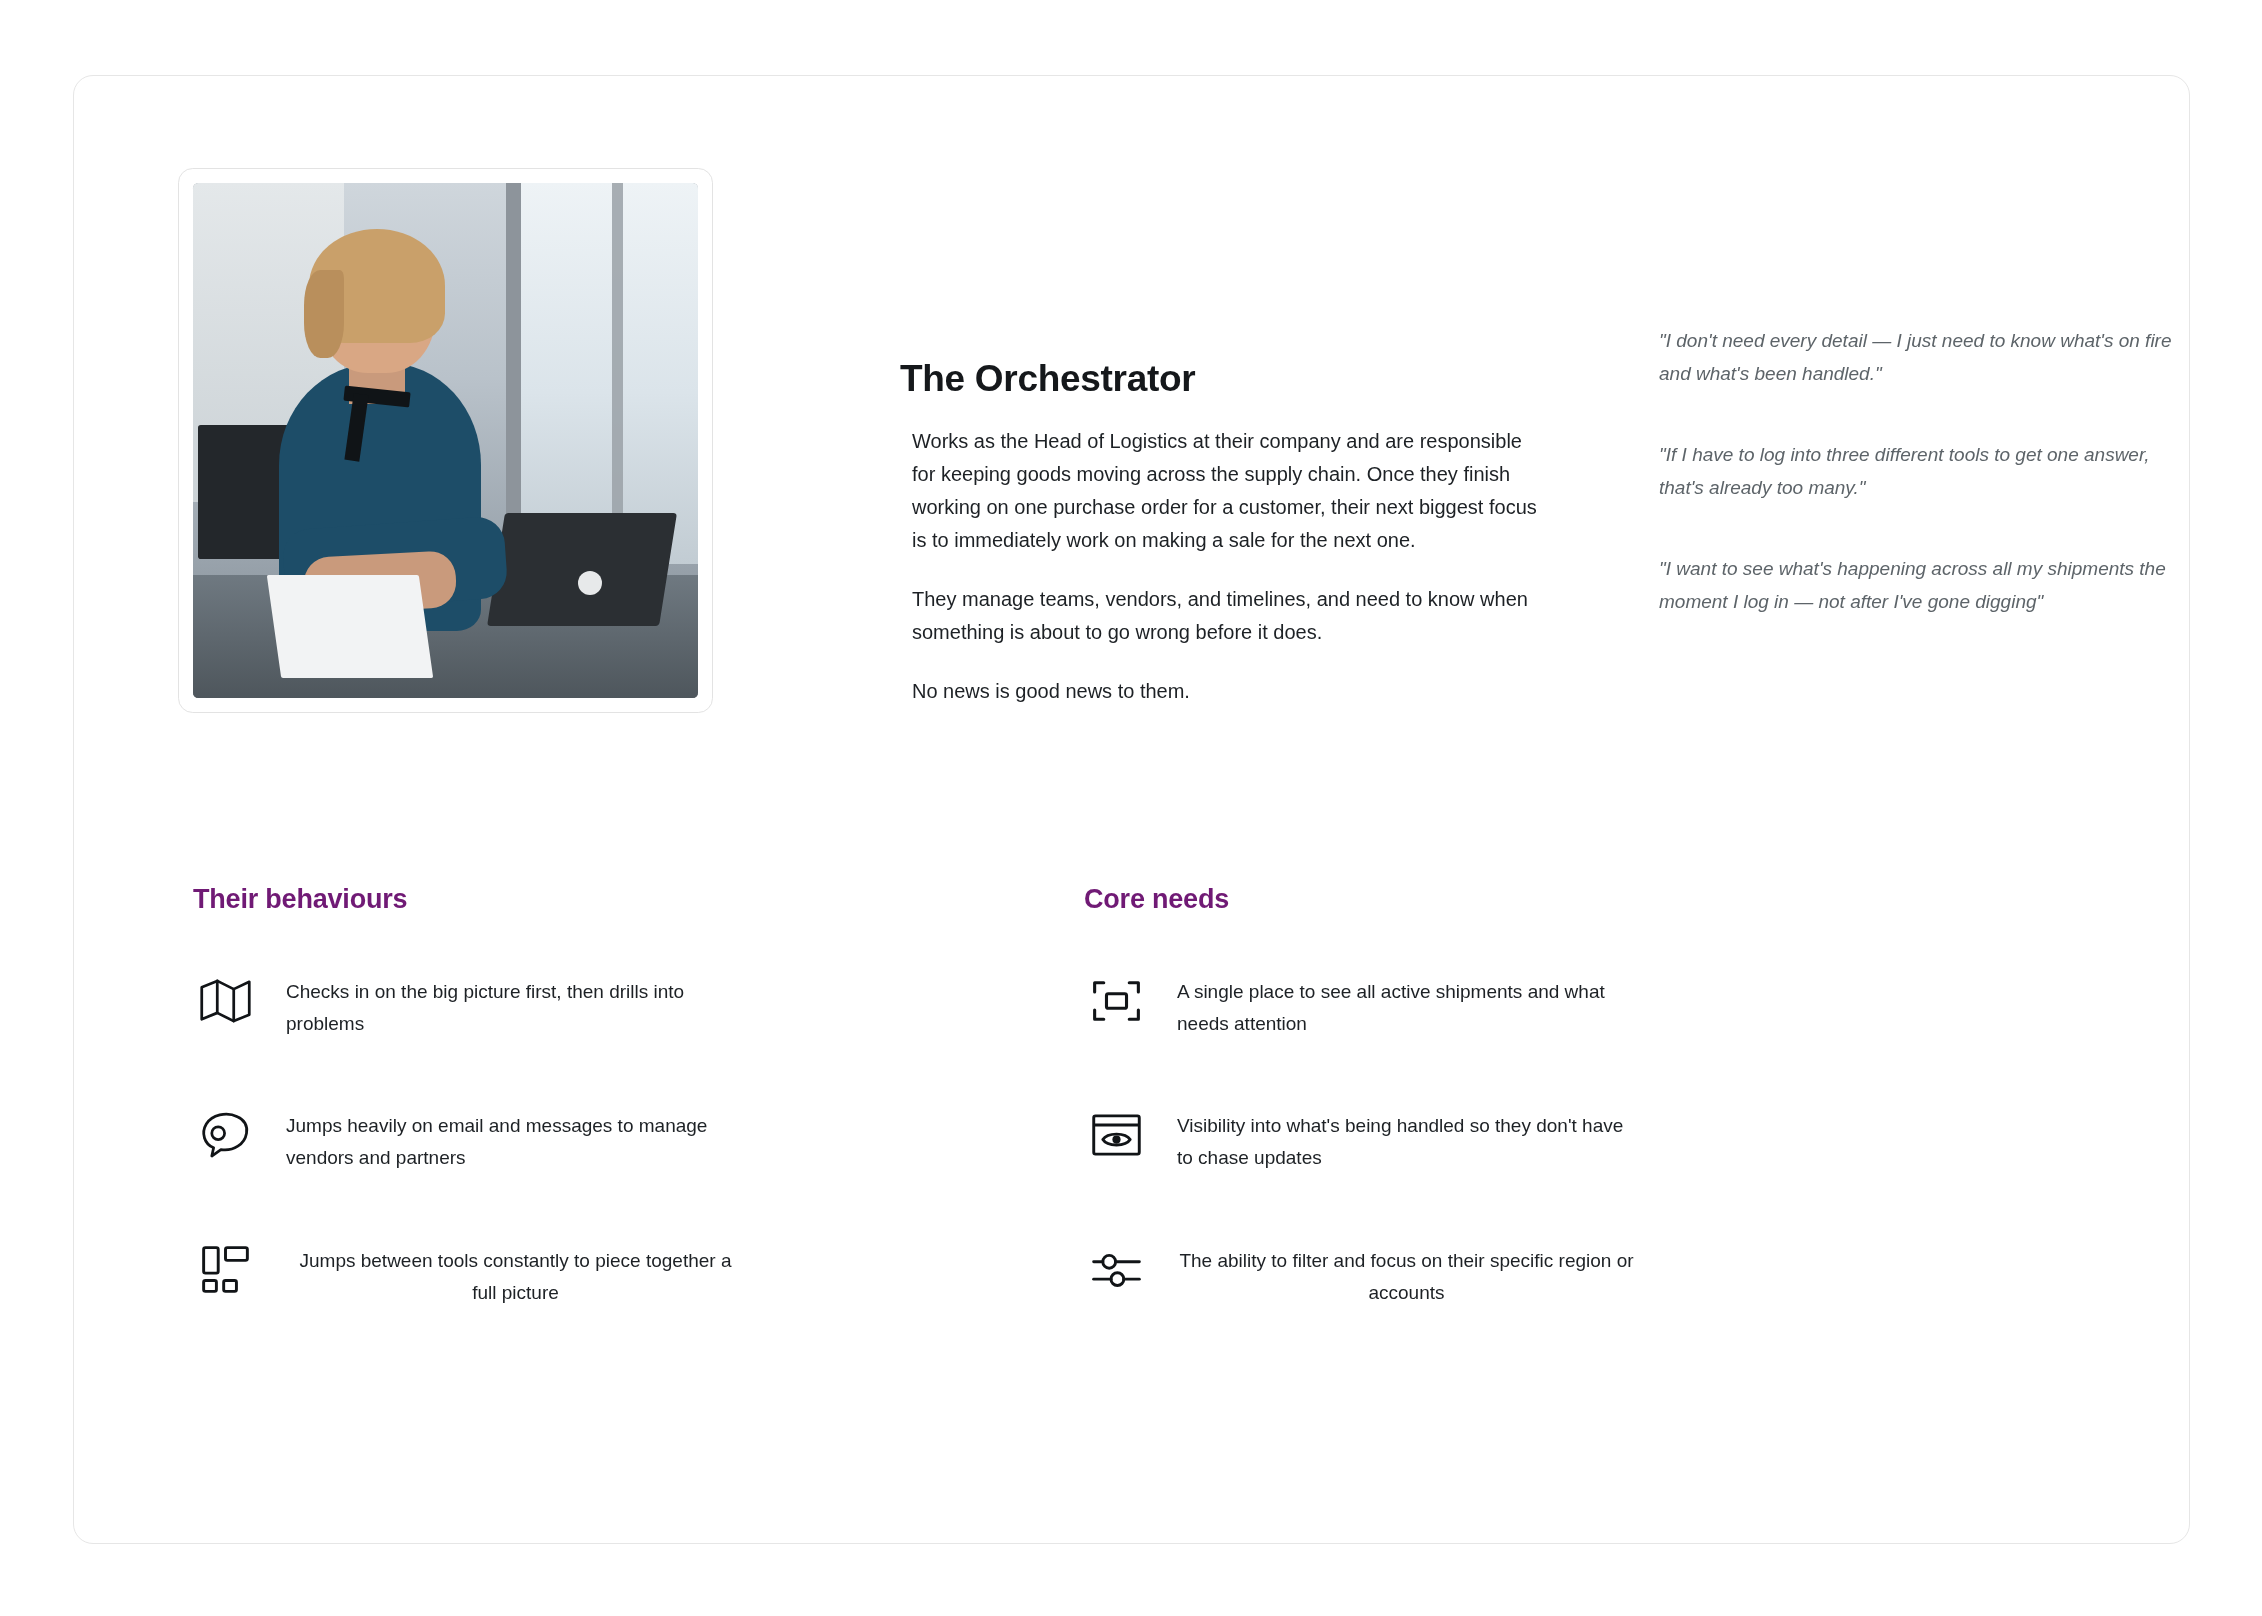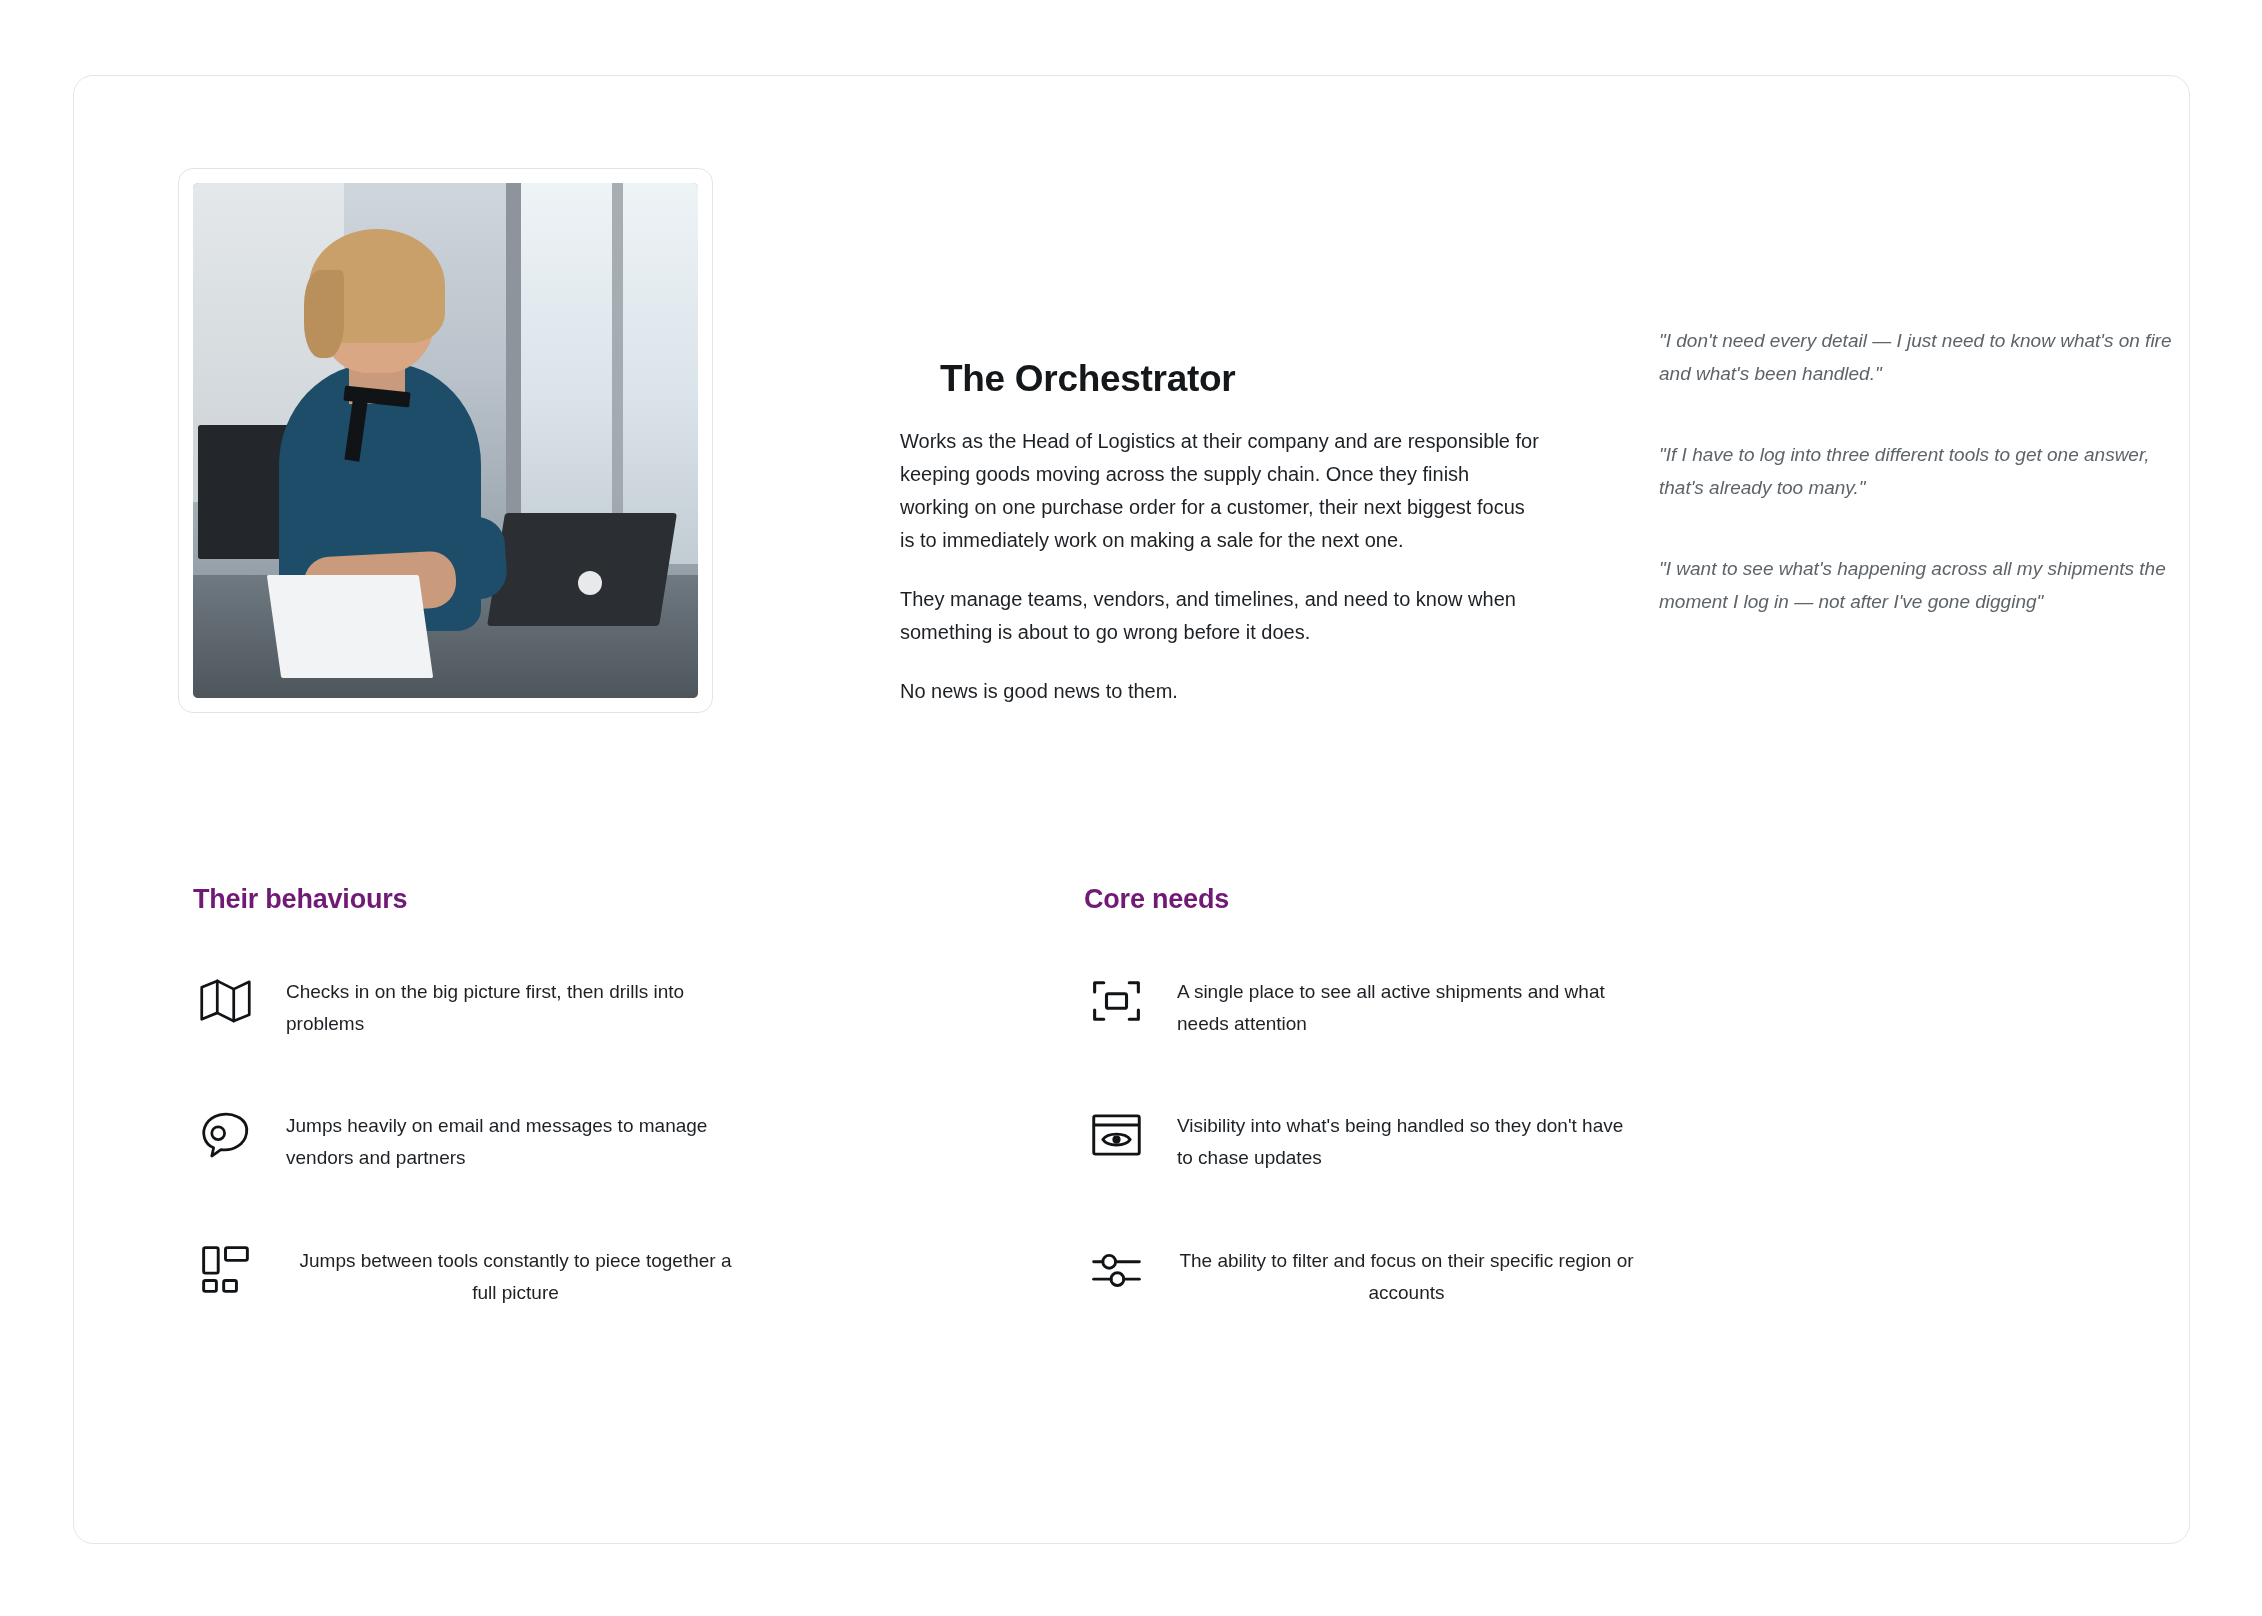--- a/index.html
+++ b/index.html
@@ -139,32 +139,31 @@
   }
 
   .headline {
     position: absolute;
     left: 826px;
     top: 257px;
     font-size: 37px;
     font-weight: bold;
     letter-spacing: -0.3px;
     color: #15181b;
-    margin-left: 40px;
   }
   .body-copy {
     position: absolute;
     left: 826px;
     top: 349px;
     width: 643px;
     font-size: 20px;
     line-height: 33px;
     color: #1d2125;
   }
-  .body-copy p { margin: 0 0 26px 0; }
+  .body-copy p { margin: 0 0 26px 12px; }
   .body-copy p:last-child { margin-bottom: 0; }
 
   .quotes {
     position: absolute;
     left: 1585px;
     top: 248px;
     width: 514px;
   }
   .quote {
     font-size: 19px;

